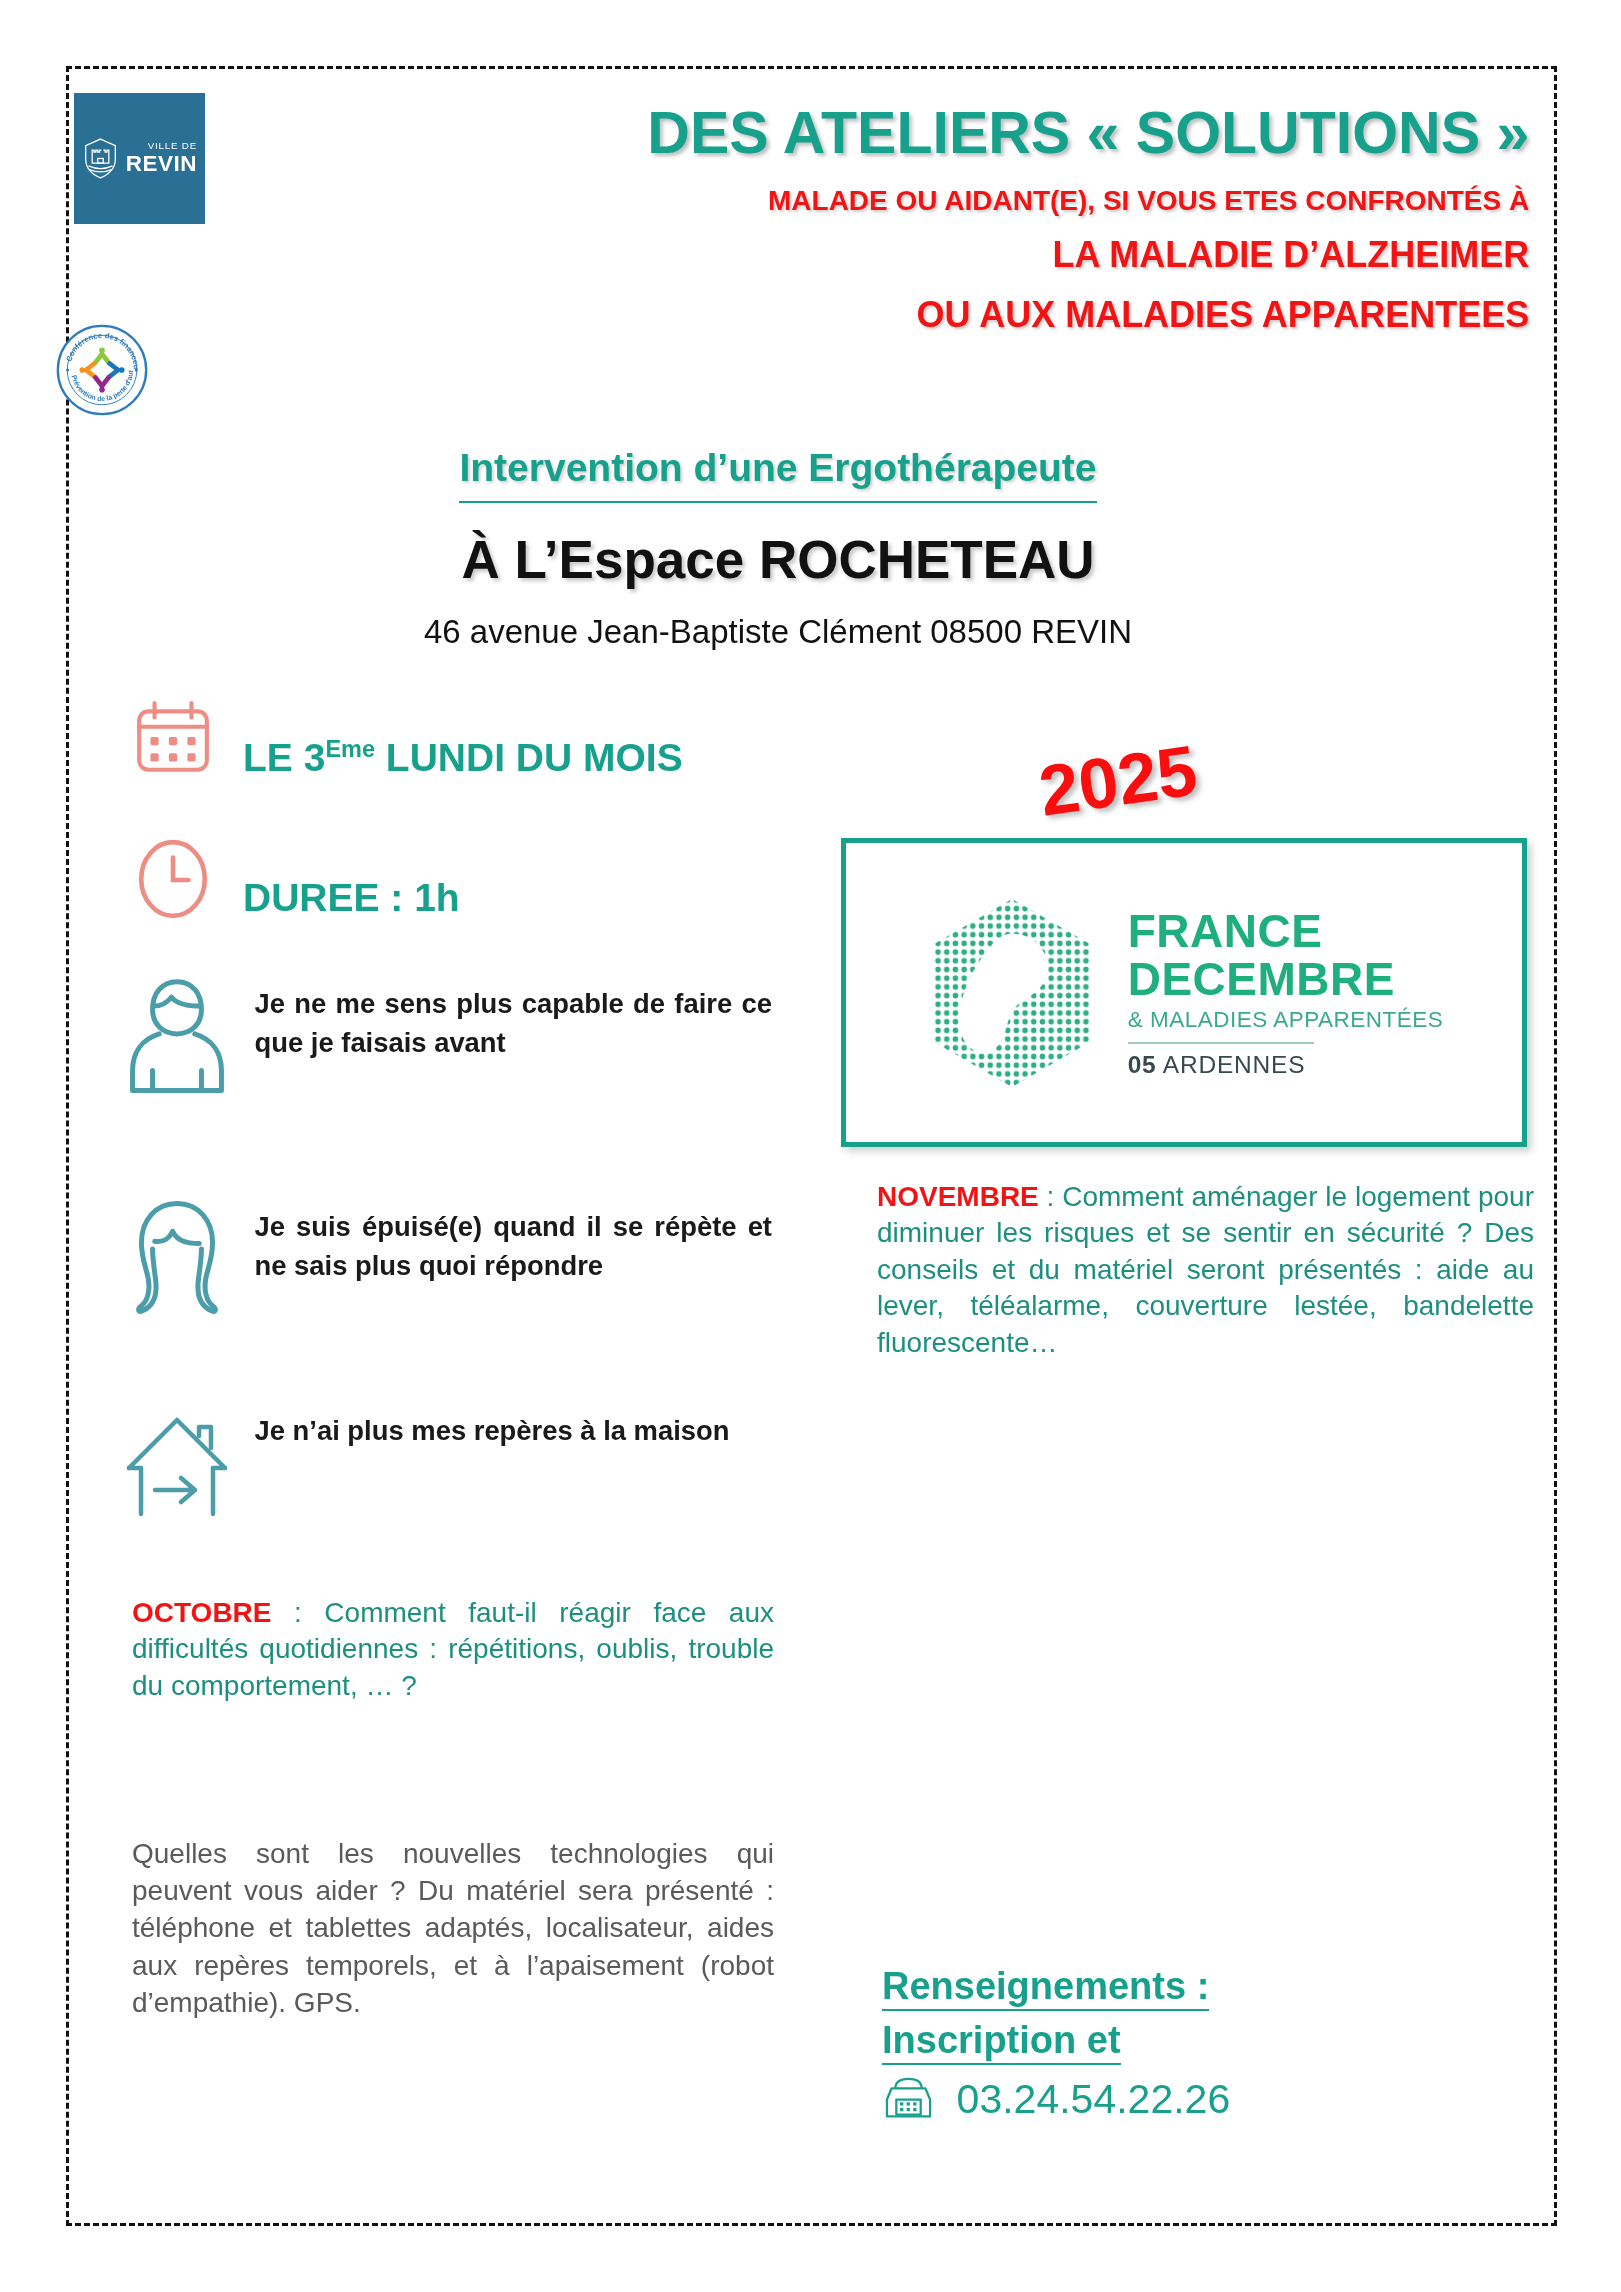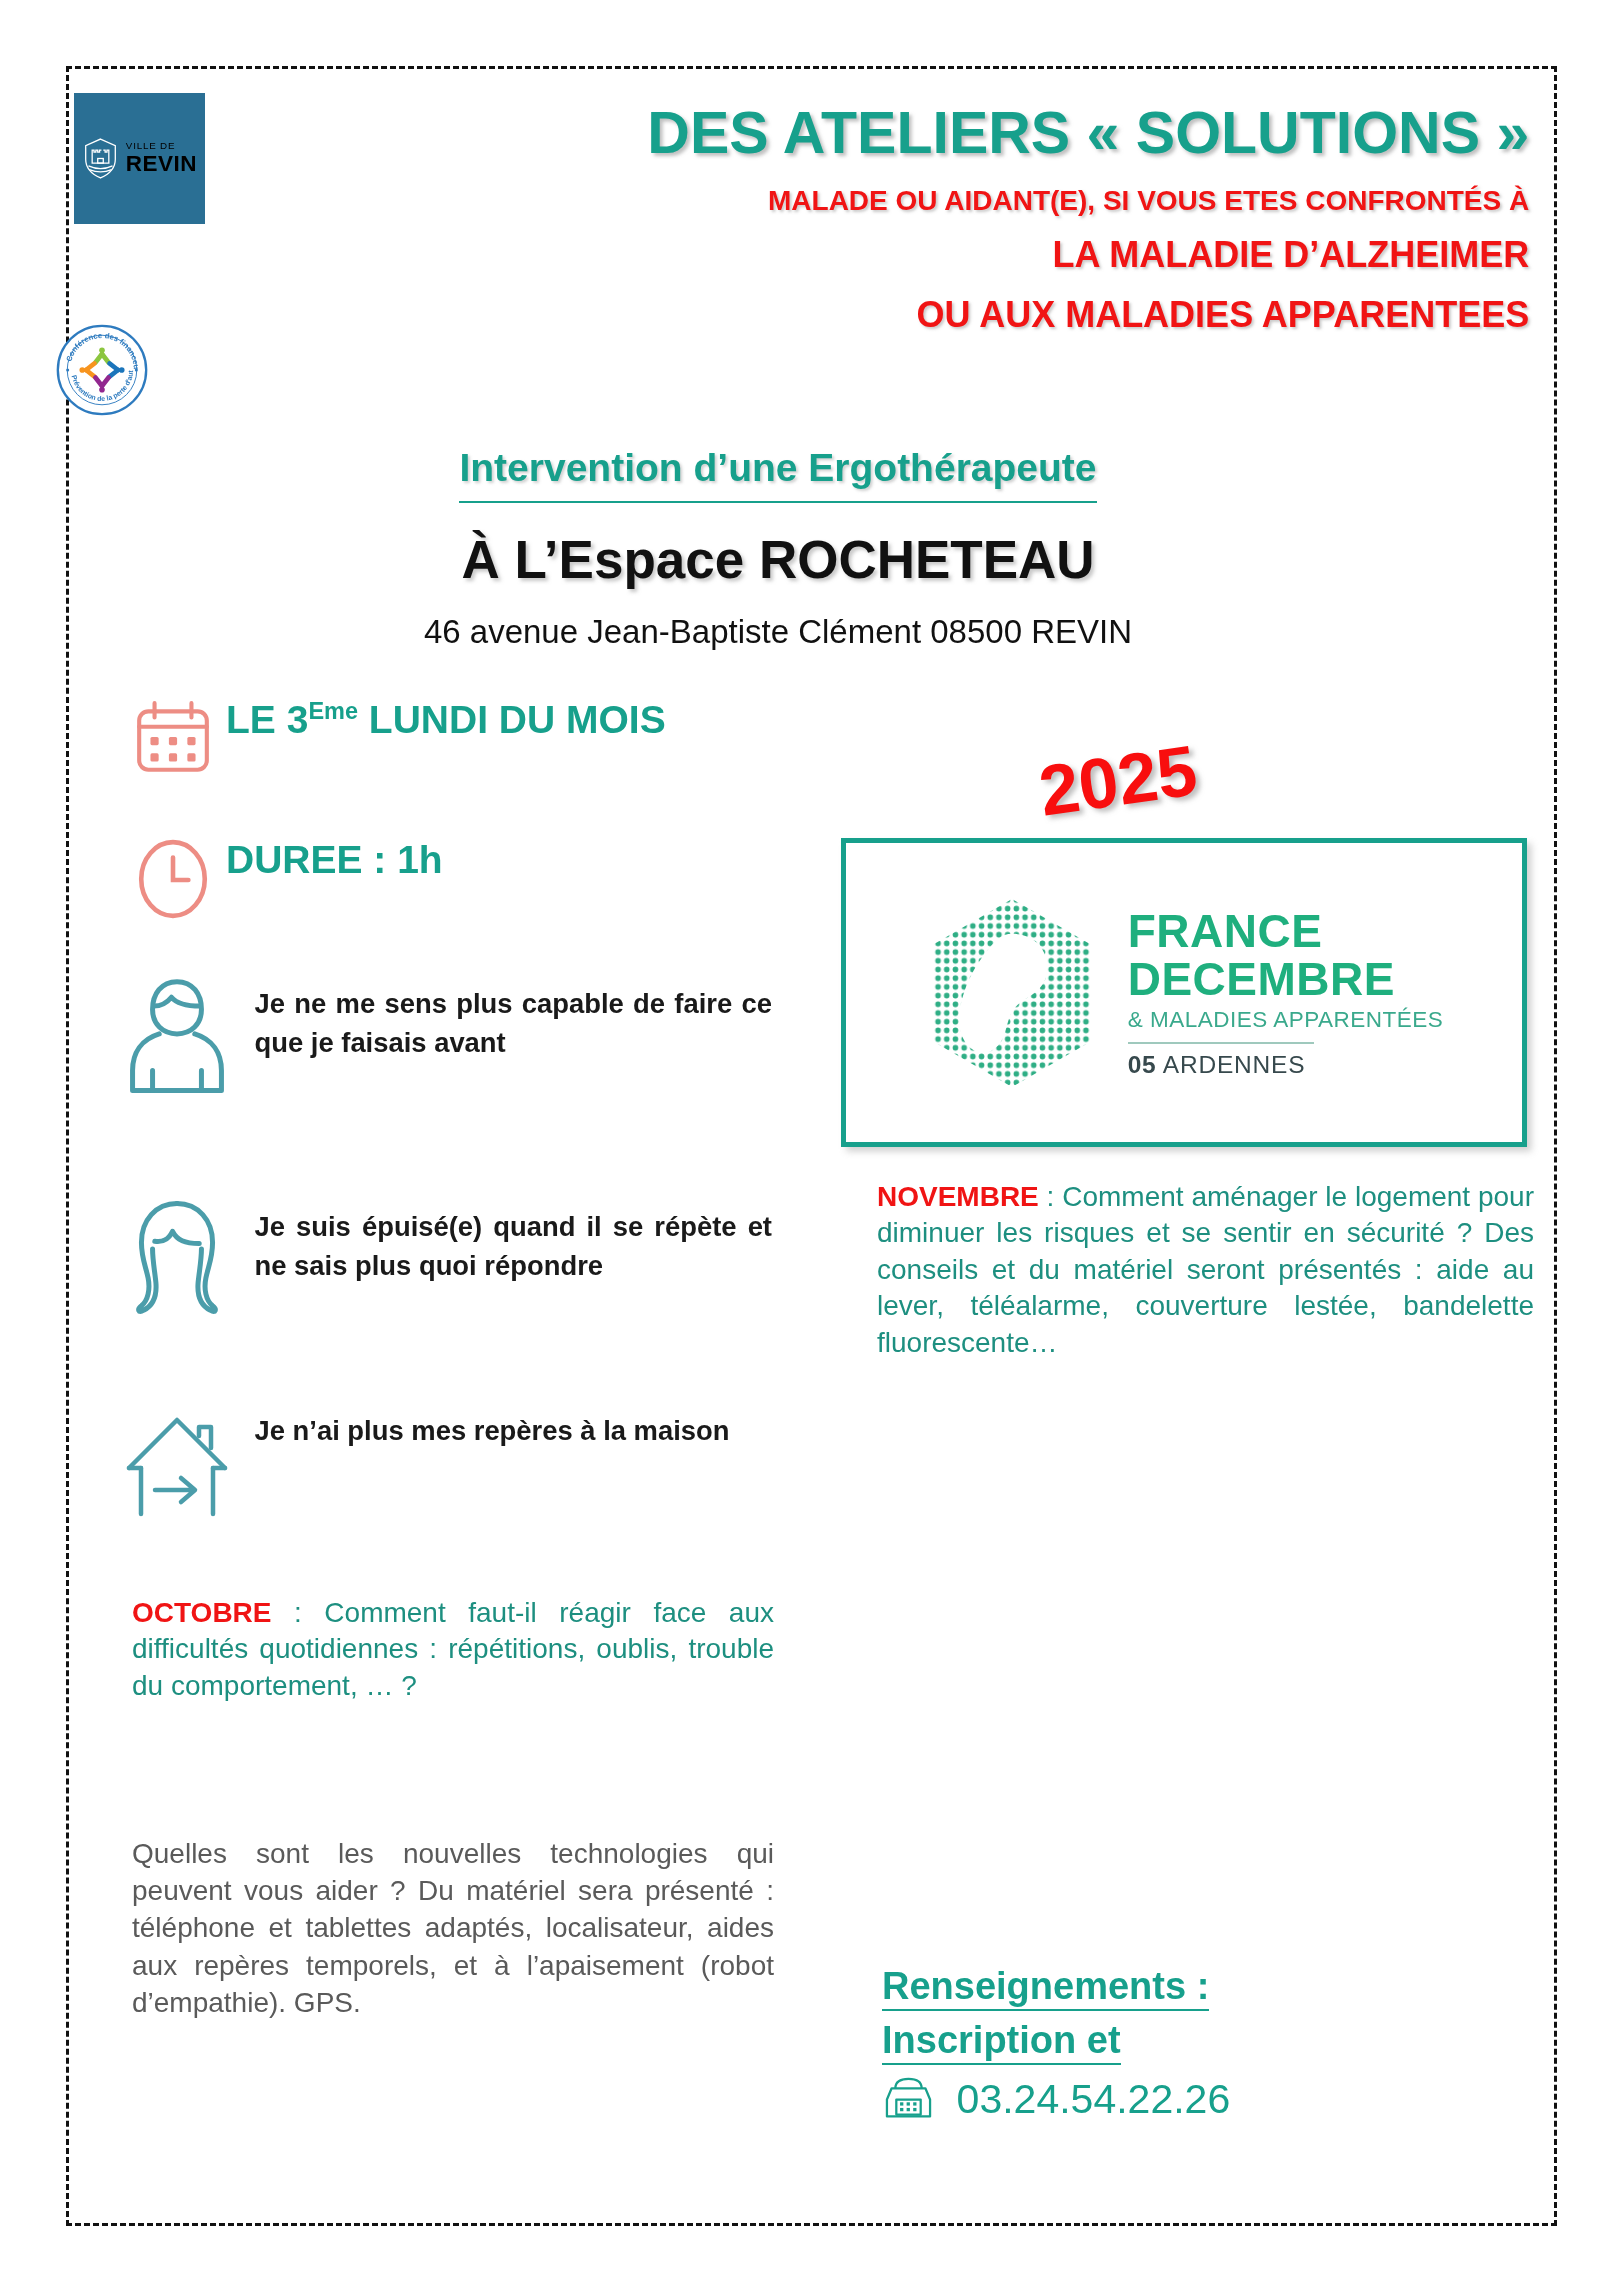--- a/index.html
+++ b/index.html
@@ -49,21 +49,22 @@
   .revin-logo-inner {
     display: flex;
     align-items: center;
     gap: 6.9px;
   }
   .revin-shield { width: 37px; height: 43px; }
   .revin-words {
     display: flex;
     flex-direction: column;
     line-height: 1;
-    color: #000000;
+    color: #ffffff;
+    align-items: flex-end;
   }
   .revin-words .l1 {
     font-size: 9.8px;
     letter-spacing: 0.8px;
     font-weight: 400;
   }
   .revin-words .l2 {
     font-size: 22.5px;
     font-weight: 700;
     letter-spacing: 0.5px;
@@ -153,22 +154,22 @@
     text-align: center;
     font-size: 33px;
     font-weight: 400;
     color: #111111;
   }
 
   
   .sched-row {
     position: absolute;
     display: flex;
-    align-items: flex-start;
-    gap: 12px;
+    align-items: flex-end;
+    gap: 29px;
   }
   #row-date { left: 132px; top: 698px; }
   #row-duree { left: 132px; top: 838px; }
   .sched-icon { width: 82px; height: 82px; flex: 0 0 82px; }
   .sched-text {
     font-size: 39px;
     font-weight: 700;
     color: #17A08C;
     white-space: nowrap;
   }

